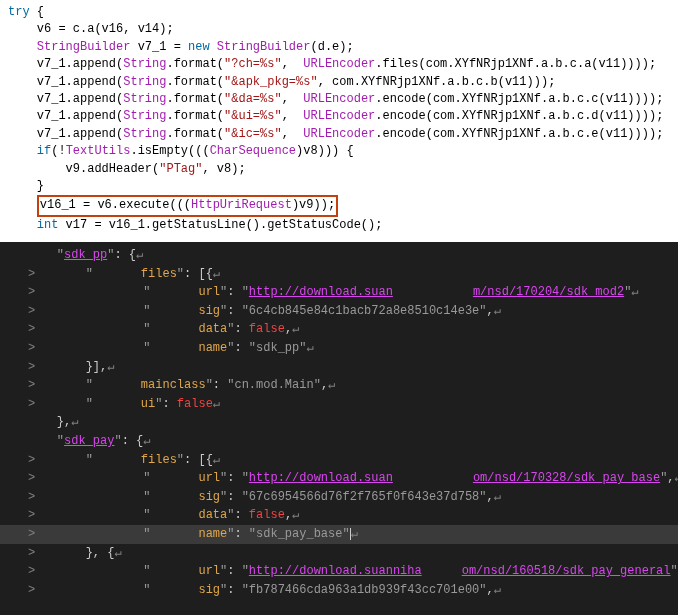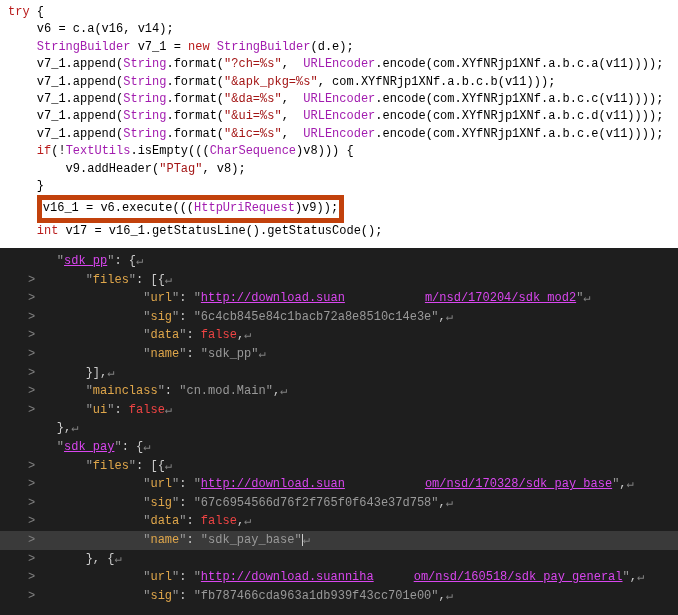--- a/index.html
+++ b/index.html
@@ -1,47 +1,47 @@
 <!DOCTYPE html>
 <html><head>
   <meta charset="utf-8">
   <style>
     * { margin: 0; padding: 0; box-sizing: border-box; }
     body { font-family: Consolas, 'Courier New', monospace; font-size: 12px; width: 678px; background: #fff; }
     .code-top { background: #fff; padding: 4px 8px 8px 8px; line-height: 1.45; }
     .code-line { white-space: pre; }
-    .kw { color: #b91c1c; }
+    .kw { color: #0369a1; }
     .str { color: #a31515; }
     .plain { color: #000; }
     .cls2 { color: #a21caf; }
-    .highlighted-box { display: inline-block; border: 5px solid #c2410c; padding: 0 1px; }
+    .highlighted-box { display: inline-block; border: 2px solid #c2410c; padding: 0 1px; }
     .code-bottom { background: #1e1e1e; color: #d4d4d4; padding: 4px 0 6px 0; line-height: 1.55; position: relative; overflow: hidden; min-height: 389px; }
     .bline { white-space: pre; padding: 0 6px; }
     .gutter { display: inline-block; width: 22px; color: #808080; user-select: none; }
     .arrow { color: #808080; }
     .quote { color: #999; }
-    .key { color: #e0a74b; }
+    .key { color: #e0a74b; margin-left: 48px; }
     .jstr { color: #999; }
     .jurl { color: #d946ef; text-decoration: underline; }
     .jbool { color: #ef4444; }
     .jpunct { color: #ccc; }
     .arrtail { color: #808080; }
     .cur-line { background: #3a3a3a; }
     .cursor-caret { display:inline-block; width:1px; height:12px; background:#ccc; vertical-align:middle; }
     .obscure { display:inline-block; width:80px; }
     .obscure2 { display:inline-block; width:40px; }
   </style>
 </head>
 <body>
 
 <div class="code-top" id="top-block">
     <div class="code-line"><span></span><span class="kw">try</span><span class="plain"> {</span></div>
     <div class="code-line"><span>    </span><span class="plain">v6 = c.a(v16, v14);</span></div>
     <div class="code-line"><span>    </span><span class="cls2">StringBuilder</span><span class="plain"> v7_1 = </span><span class="kw">new</span><span class="plain"> </span><span class="cls2">StringBuilder</span><span class="plain">(d.</span><span class="plain">e</span><span class="plain">);</span></div>
-    <div class="code-line"><span>    </span><span class="plain">v7_1.append(</span><span class="cls2">String</span><span class="plain">.format(</span><span class="str">"?ch=%s"</span><span class="plain">,  </span><span class="cls2">URLEncoder</span><span class="plain">.encode(com.XYfNRjp1XNf.a.b.c.a(v11))));</span></div>
+    <div class="code-line"><span>    </span><span class="plain">v7_1.append(</span><span class="cls2">String</span><span class="plain">.format(</span><span class="str">"?ch=%s"</span><span class="plain">,  </span><span class="cls2">URLEncoder</span><span class="plain">.files(com.XYfNRjp1XNf.a.b.c.a(v11))));</span></div>
     <div class="code-line"><span>    </span><span class="plain">v7_1.append(</span><span class="cls2">String</span><span class="plain">.format(</span><span class="str">"&amp;apk_pkg=%s"</span><span class="plain">, com.XYfNRjp1XNf.a.b.c.b(v11)));</span></div>
     <div class="code-line"><span>    </span><span class="plain">v7_1.append(</span><span class="cls2">String</span><span class="plain">.format(</span><span class="str">"&amp;da=%s"</span><span class="plain">,  </span><span class="cls2">URLEncoder</span><span class="plain">.encode(com.XYfNRjp1XNf.a.b.c.c(v11))));</span></div>
     <div class="code-line"><span>    </span><span class="plain">v7_1.append(</span><span class="cls2">String</span><span class="plain">.format(</span><span class="str">"&amp;ui=%s"</span><span class="plain">,  </span><span class="cls2">URLEncoder</span><span class="plain">.encode(com.XYfNRjp1XNf.a.b.c.d(v11))));</span></div>
     <div class="code-line"><span>    </span><span class="plain">v7_1.append(</span><span class="cls2">String</span><span class="plain">.format(</span><span class="str">"&amp;ic=%s"</span><span class="plain">,  </span><span class="cls2">URLEncoder</span><span class="plain">.encode(com.XYfNRjp1XNf.a.b.c.e(v11))));</span></div>
     <div class="code-line"><span>    </span><span class="kw">if</span><span class="plain">(!</span><span class="cls2">TextUtils</span><span class="plain">.isEmpty(((</span><span class="cls2">CharSequence</span><span class="plain">)v8))) {</span></div>
     <div class="code-line"><span>        </span><span class="plain">v9.addHeader(</span><span class="str">"PTag"</span><span class="plain">, v8);</span></div>
     <div class="code-line"><span>    </span><span class="plain">}</span></div>
     <div class="code-line"><span></span><span class="plain"></span></div>
     <div class="code-line"><span>    </span><span class="highlighted-box"><span class="plain">v16_1 = v6.execute(((</span><span class="cls2">HttpUriRequest</span><span class="plain">)v9));</span></span></div>
     <div class="code-line"><span>    </span><span class="kw">int</span><span class="plain"> v17 = v16_1.getStatusLine().getStatusCode();</span></div>

